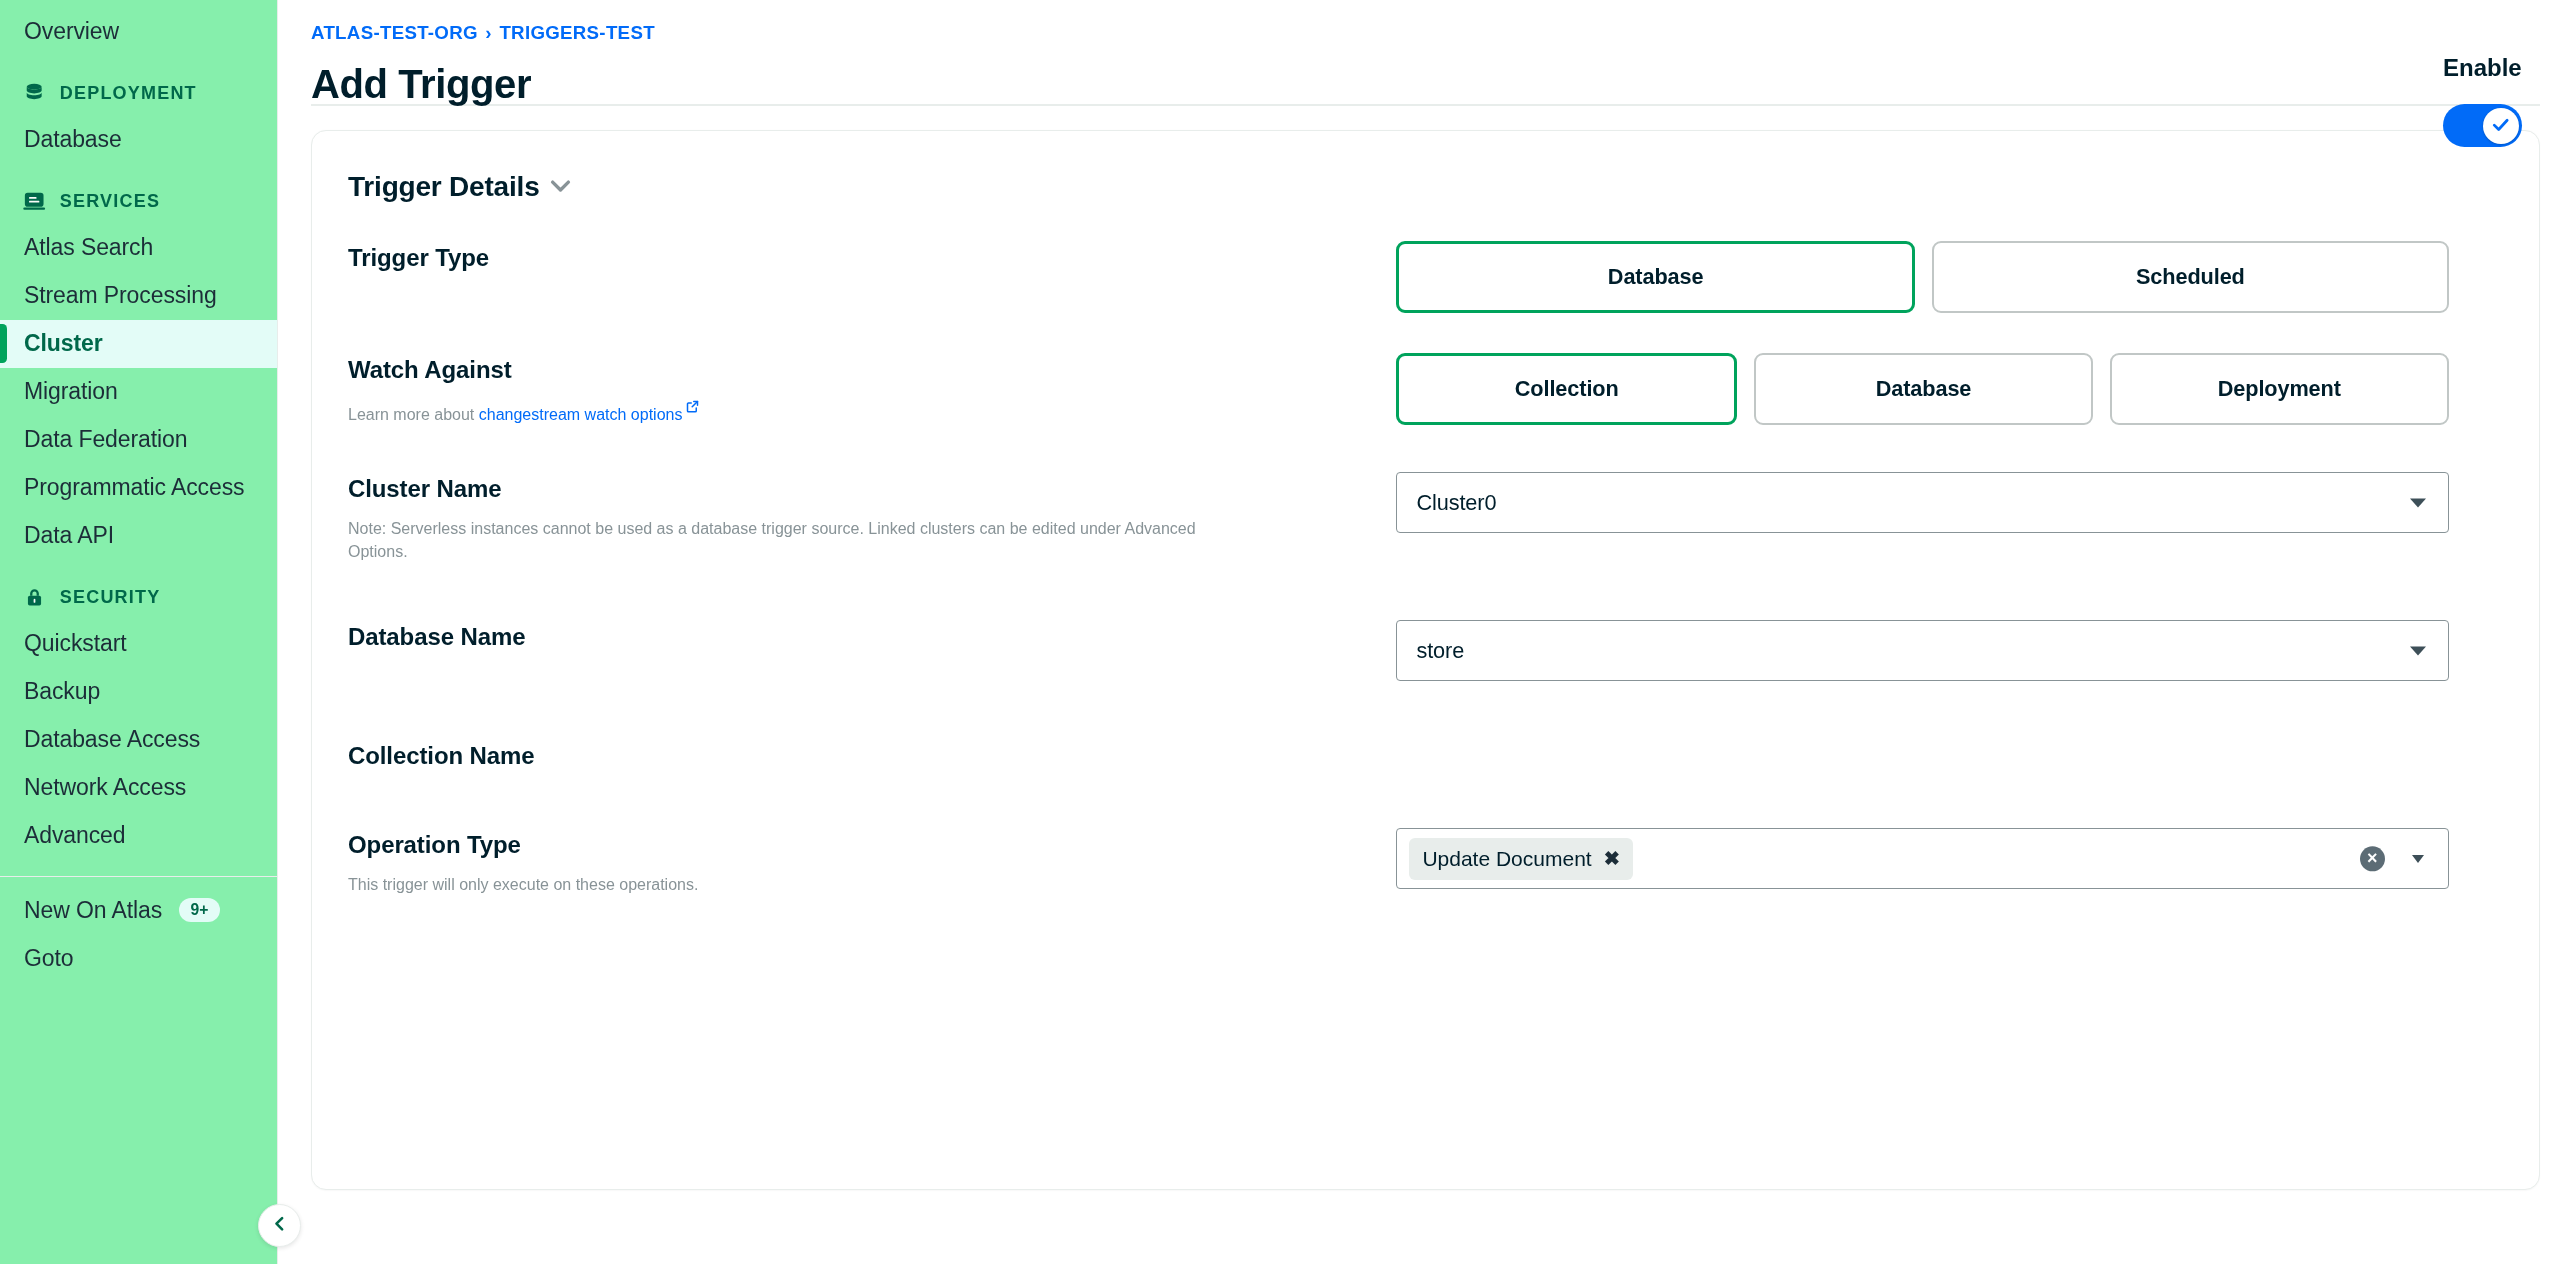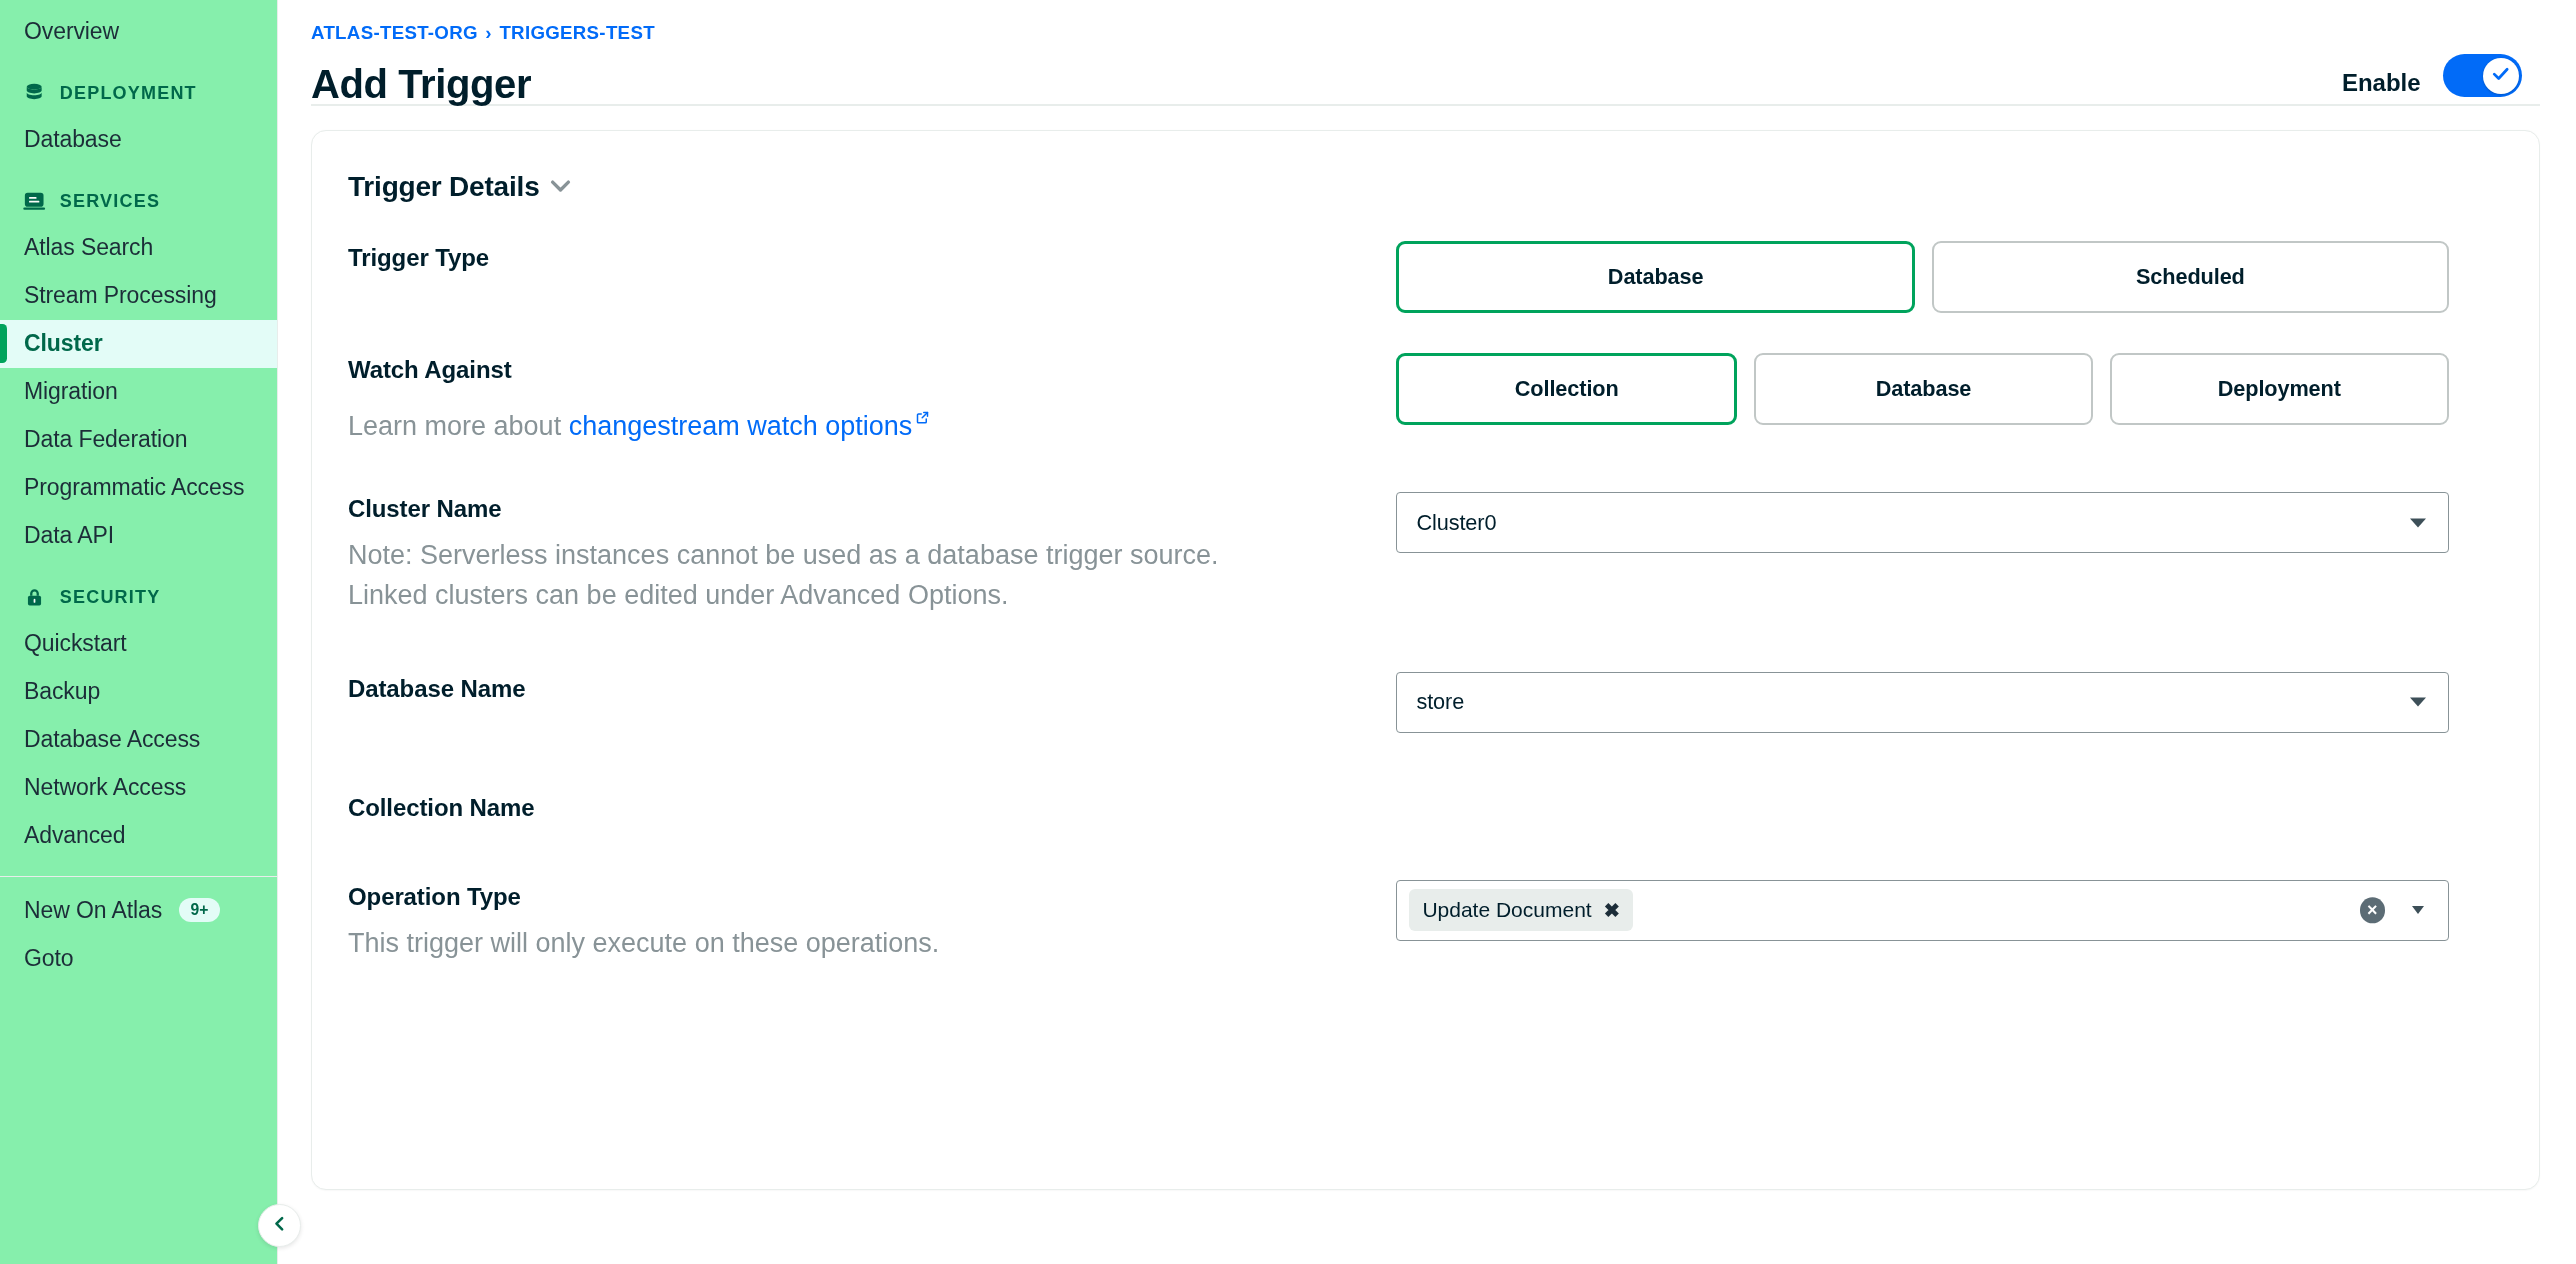--- a/index.html
+++ b/index.html
@@ -143,22 +143,23 @@
     font-weight: 700;
     color: #001E2B;
     letter-spacing: -0.4px;
   }
 
   .enable-wrap {
     position: absolute;
     right: 54px;
     top: 54px;
     display: flex;
-    align-items: flex-end;
+    align-items: flex-start;
     gap: 22.4px;
+    flex-direction: column;
   }
   .enable-label {
     font-size: 24px;
     font-weight: 700;
     color: #001E2B;
   }
   .toggle {
     width: 79px;
     height: 43px;
     border-radius: 746px;
@@ -229,21 +230,21 @@
   }
 
   .field-label {
     font-size: 24px;
     font-weight: 700;
     color: #001E2B;
     letter-spacing: -0.1px;
   }
   .field-help {
     margin-top: 13.4px;
-    font-size: 27px;
+    font-size: 16px;
     line-height: 1.45;
     color: #889397;
     max-width: 881px;
   }
   .field-help a {
     color: #016BF8;
     text-decoration: none;
     cursor: pointer;
   }
   .ext-ico { display: inline-block; vertical-align: super; margin-left: 3px; }

